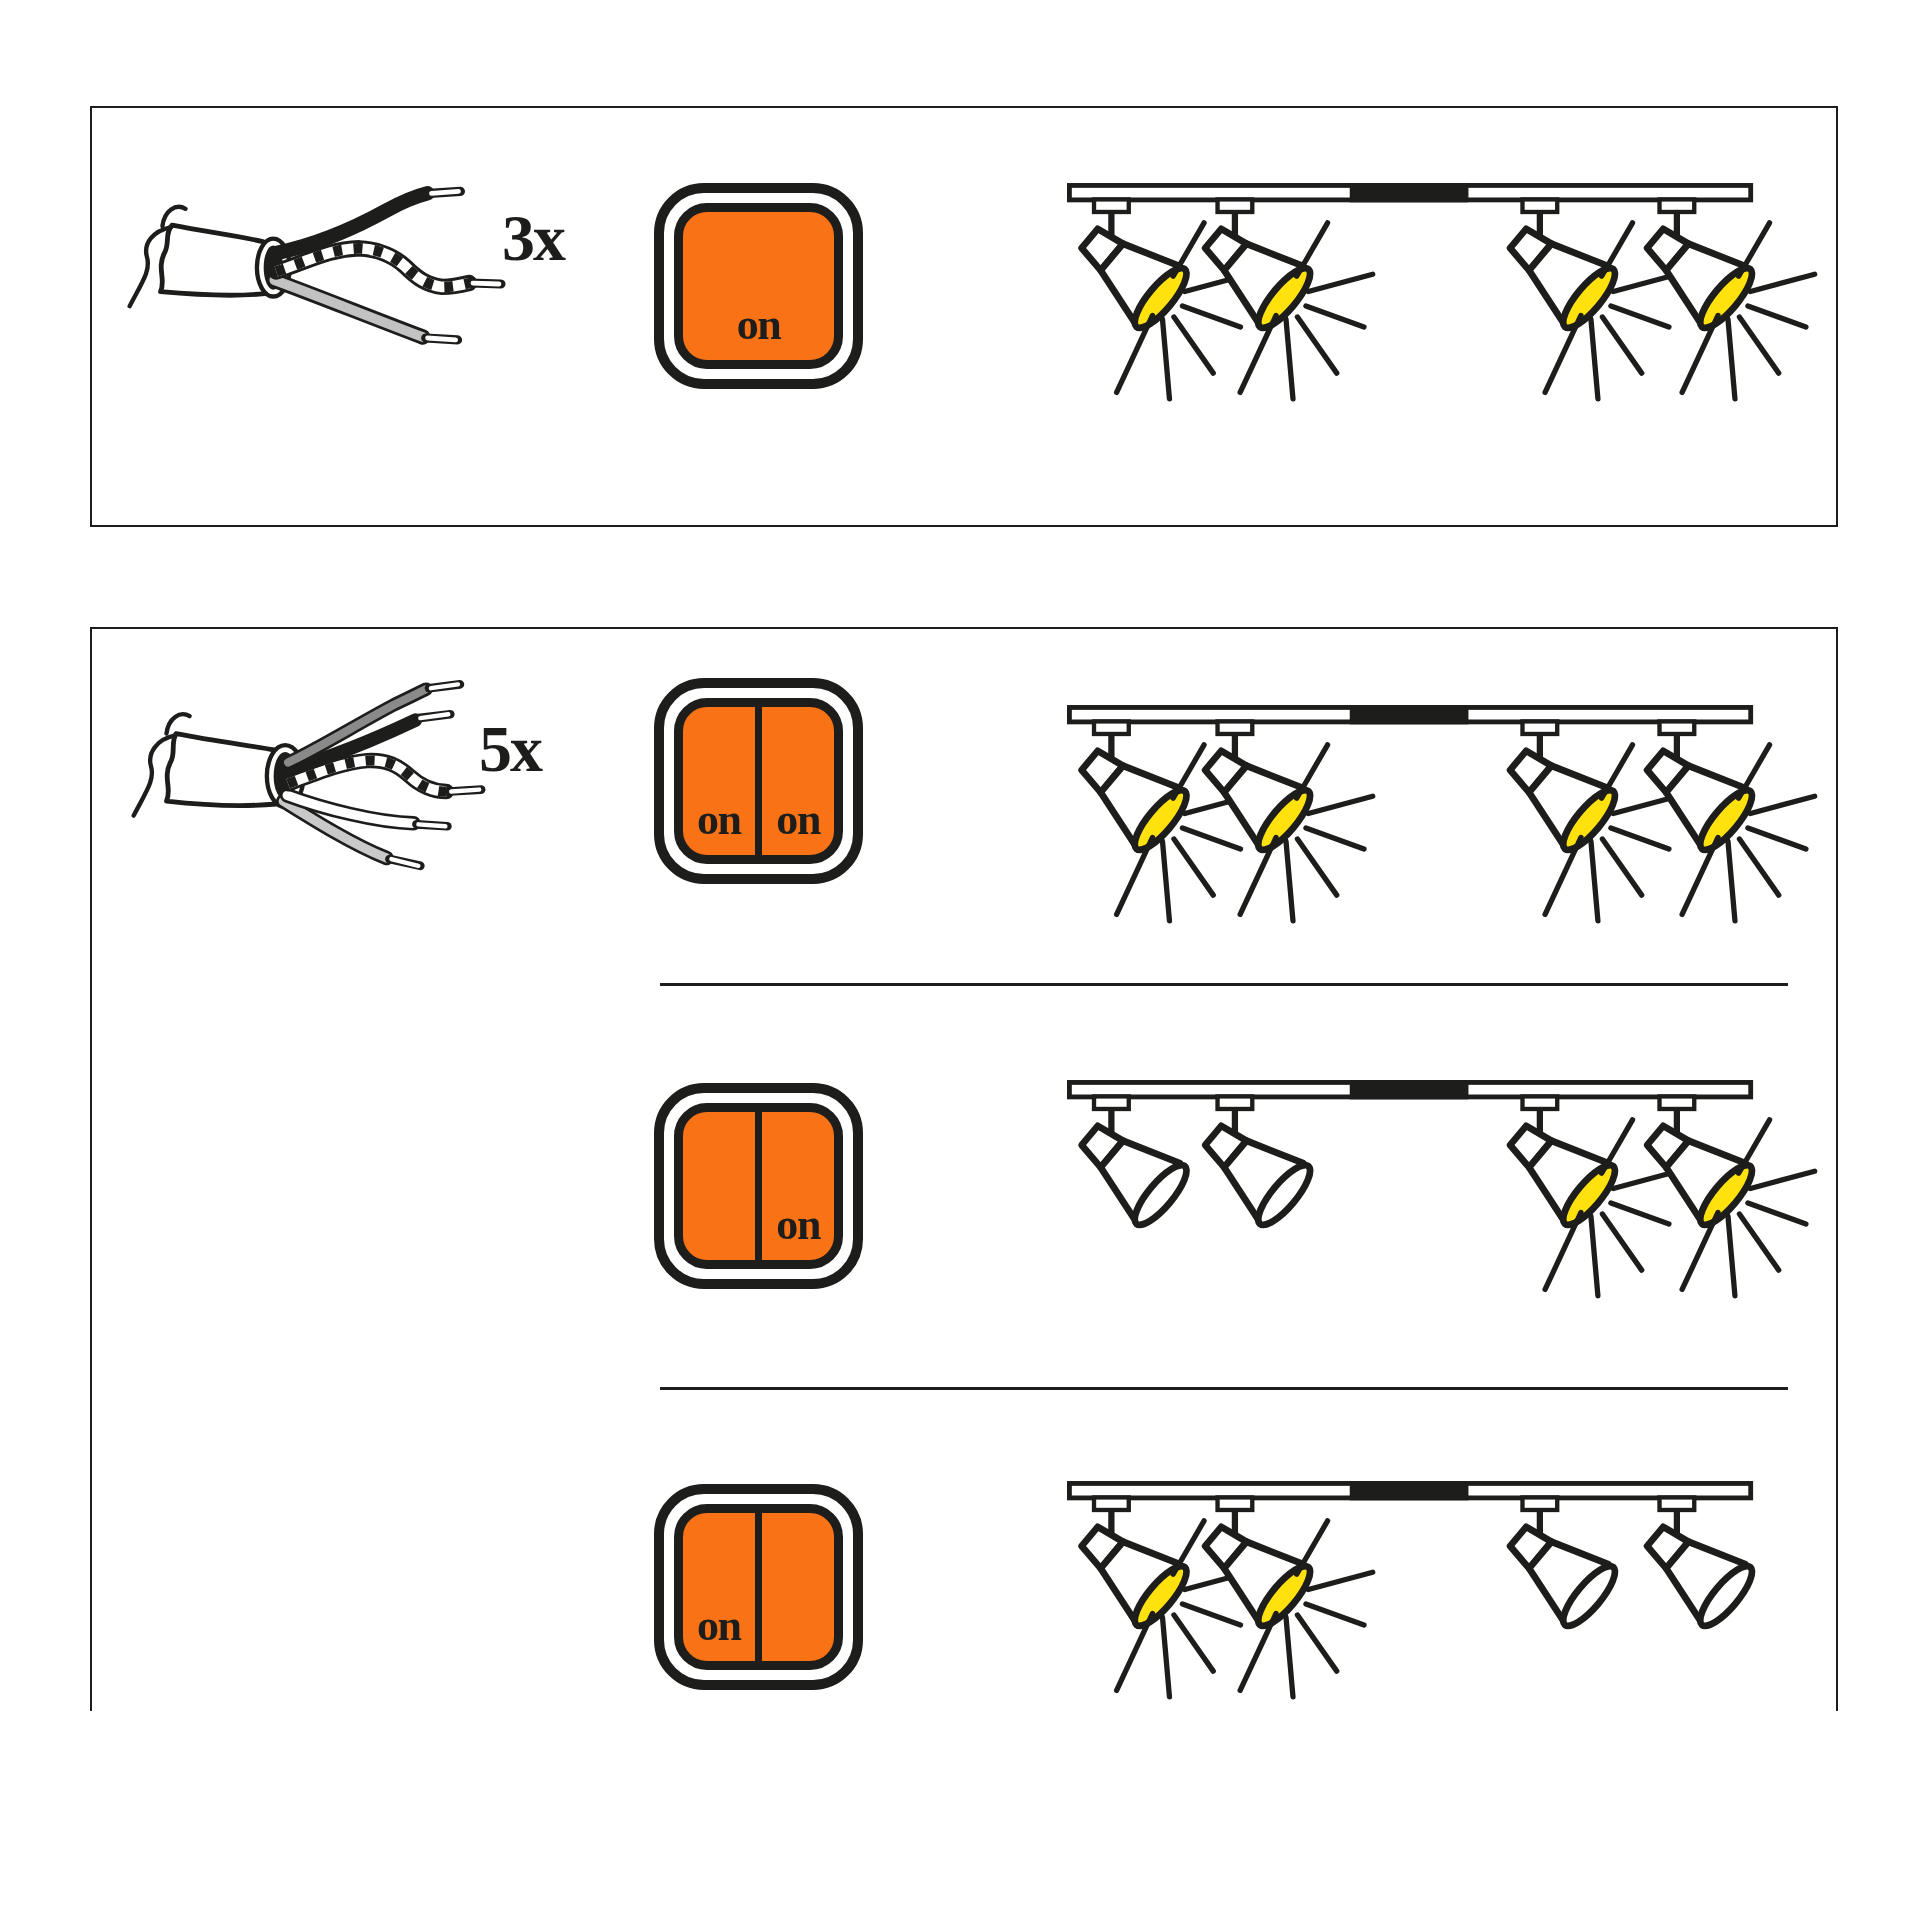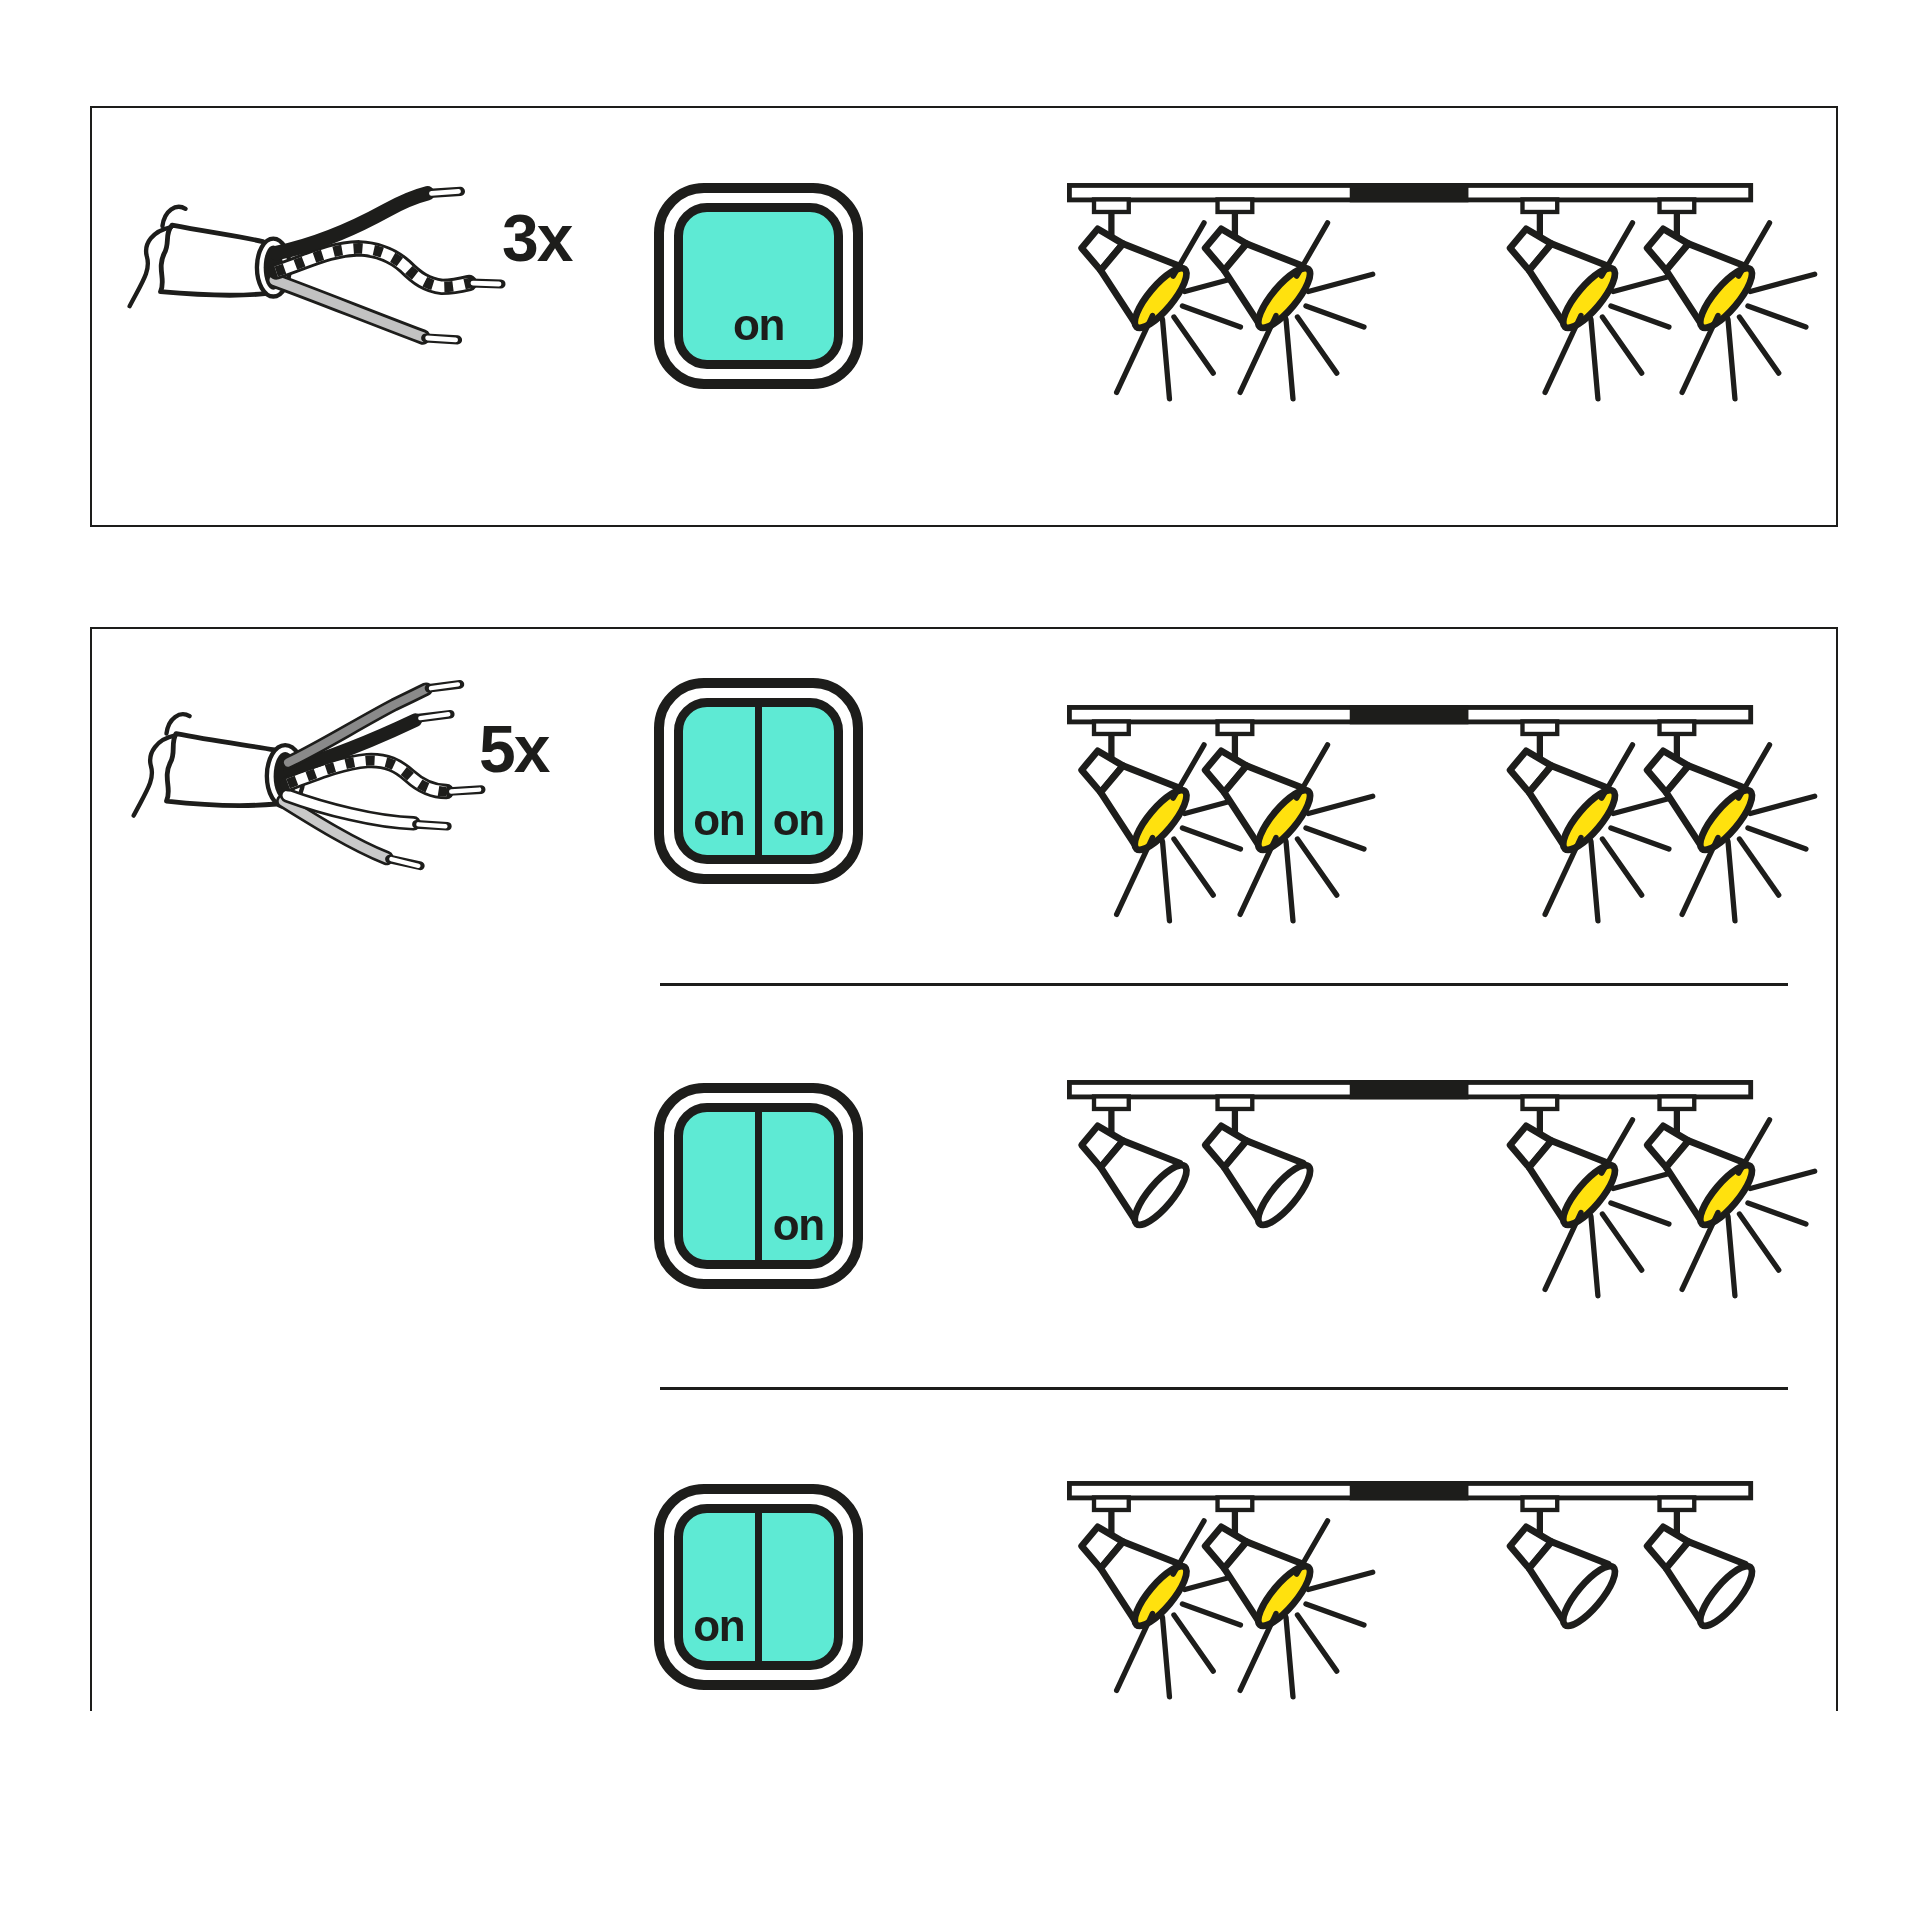--- a/index.html
+++ b/index.html
@@ -1,29 +1,29 @@
 <!DOCTYPE html>
 <html style="--line: #1d1d1b;"><head>
 <meta charset="utf-8">
 <style>
   html,body{margin:0;padding:0;background:#fff;}
   #canvas{position:relative;width:1931px;height:1711px;background:#fff;overflow:hidden;
-          font-family:Liberation Sans, sans-serif;}
+          font-family:Liberation Serif, serif;}
   .panel{position:absolute;border:2.9px solid var(--line);background:#fff;box-sizing:border-box;}
   #panel-single{left:90px;top:106px;width:1748px;height:421px;}
   #panel-double{left:90px;top:627px;width:1748px;height:1205px;}
   .count-label{position:absolute;font-weight:700;font-size:66px;letter-spacing:-1.9px;color:var(--line);line-height:1;}
   #label-3x{left:502px;top:205px;}
   #label-5x{left:471px;top:716px;margin-left:8px;}
   .cable-svg,.track-svg{position:absolute;pointer-events:none;}
   
   .switch{position:absolute;left:654px;width:189px;height:186px;border:10.6px solid var(--line);
           border-radius:50px;background:#fff;}
   .switch-inner{position:absolute;left:9.7px;top:9.7px;right:9.7px;bottom:9.7px;
-          border:9.7px solid var(--line);border-radius:33px;display:flex;overflow:hidden;background:#5eead4;}
+          border:9.7px solid var(--line);border-radius:33px;display:flex;overflow:hidden;background:#f97316;}
   .switch-inner.single{align-items:flex-end;justify-content:center;}
   .half{flex:1;display:flex;align-items:flex-end;justify-content:center;padding-bottom:9.7px;}
   .half + .half{border-left:7.7px solid var(--line);}
   .on-label{font-weight:700;font-size:44px;letter-spacing:-1.4px;color:var(--line);line-height:1;padding-bottom:3.9px;}
   .switch-inner.single .on-label{padding-bottom:13.5px;}
   #switch-0{top:183px;}
   #switch-1{top:678px;}
   #switch-2{top:1083px;}
   #switch-3{top:1484px;}
   .divider{position:absolute;left:660px;width:1128px;height:2.9px;background:var(--line);}

